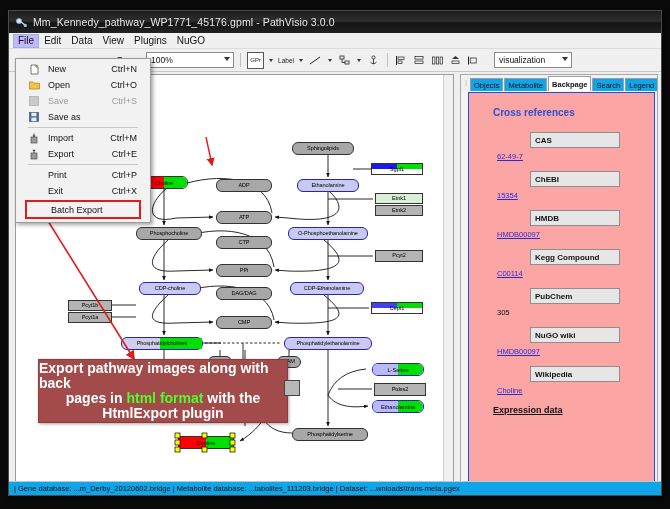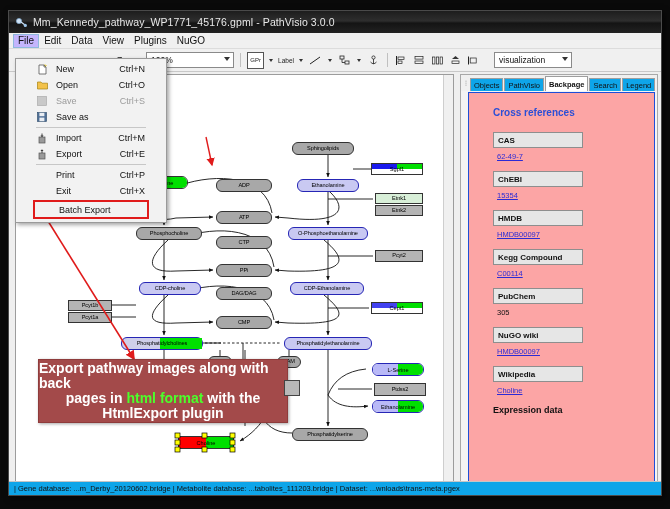--- a/index.html
+++ b/index.html
@@ -40,21 +40,21 @@
        font-size:8px;color:#222;}
   .tbtn.box{border:1px solid #555;background:#fff;font-size:6px;}
   .tiny-arw{width:0;height:0;border-left:2.5px solid transparent;
        border-right:2.5px solid transparent;border-top:3.5px solid #333;margin:0 2px;}
   .tsep{width:1px;height:14px;background:#c0c0c0;margin:0 3px;}
   .tlabel{font-size:6.5px;color:#222;}
 
   
   .filemenu{position:absolute;left:6px;top:47px;width:118px;background:#f2f2f2;
        border:1px solid #9a9a9a;box-shadow:2px 2px 4px rgba(0,0,0,.35);
-       z-index:40;padding:2px 16px;}
+       z-index:40;padding:2px 8px;}
   .fm-row{height:16px;display:flex;align-items:center;font-size:9px;color:#111;
        position:relative;padding-left:2px;}
   .fm-row.disabled{color:#9b9b9b;}
   .fm-ico{width:16px;height:13px;display:flex;align-items:center;justify-content:center;}
   .fm-lbl{flex:1;padding-left:6px;}
   .fm-acc{font-size:9px;color:#111;padding-right:5px;}
   .fm-row.disabled .fm-acc{color:#9b9b9b;}
   .fm-sep{height:1px;background:#c7c7c7;margin:2px 4px;}
   .fm-sub{position:absolute;right:4px;top:5px;width:0;height:0;
        border-top:3px solid transparent;border-bottom:3px solid transparent;
@@ -102,25 +102,25 @@
        background:#f0f0f0;}
   .tab{font-size:7.5px;color:#111;border:1px solid #9e9e9e;border-bottom:none;
        background:#0ea5e9;padding:2px 3px 1px;margin-right:1px;line-height:9px;}
   .tab.active{background:#fff;font-weight:bold;padding:3px 3px 2px;}
   .tabsplit{position:absolute;left:2px;top:4px;font-size:6px;color:#555;}
   .rbody{position:absolute;left:7px;top:17px;right:2px;bottom:2px;background:#fca5a5;
        border:1px solid #1d4ed8;overflow:hidden;padding:6px 24px;}
   .xref-title{color:#2b4fd6;font-size:10px;font-weight:bold;margin:8px 0 14px;}
   .xbox{border:1px solid #8e8e8e;background:#e6e6e6;height:14px;width:84px;
        display:flex;align-items:center;padding-left:4px;font-size:8px;
-       font-weight:bold;color:#111;}
+       font-weight:bold;color:#111;margin-left:37px;}
   .xlink{color:#2b2bd6;font-size:7.5px;text-decoration:underline;
        margin:4px 0 10px 4px;display:block;}
   .xplain{color:#111;font-size:7.5px;margin:4px 0 10px 4px;display:block;}
-  .expr{font-size:9px;font-weight:bold;color:#111;margin-top:4px;}
+  .expr{font-size:9px;font-weight:bold;color:#111;margin-top:4px;text-decoration:underline;}
 
   
   .status{position:absolute;left:0;bottom:0;width:100%;height:13px;
        background:#0ea5e9;border-top:1px solid #c5c5c5;display:flex;
        align-items:center;}
   .status span{font-size:7.5px;color:#111;padding-left:5px;white-space:nowrap;}
 </style>
 </head>
 <body>
 
@@ -372,21 +372,21 @@
 
       <div class="cv-scroll-h">
         <span class="cv-arrow">◄</span>
         <span class="cv-thumb-h"></span>
       </div>
 
       <div class="rpanel">
         <span class="tabsplit">⋮</span>
         <div class="tabs">
           <span class="tab">Objects</span>
-          <span class="tab">PathVisio</span>
+          <span class="tab">Metabolite</span>
           <span class="tab active">Backpage</span>
           <span class="tab">Search</span>
           <span class="tab">Legend</span>
         </div>
 
         <div class="rbody">
           <div class="xref-title">Cross references</div>
 
           <div class="xbox">CAS</div>
           <a class="xlink" href="#">62-49-7</a>

